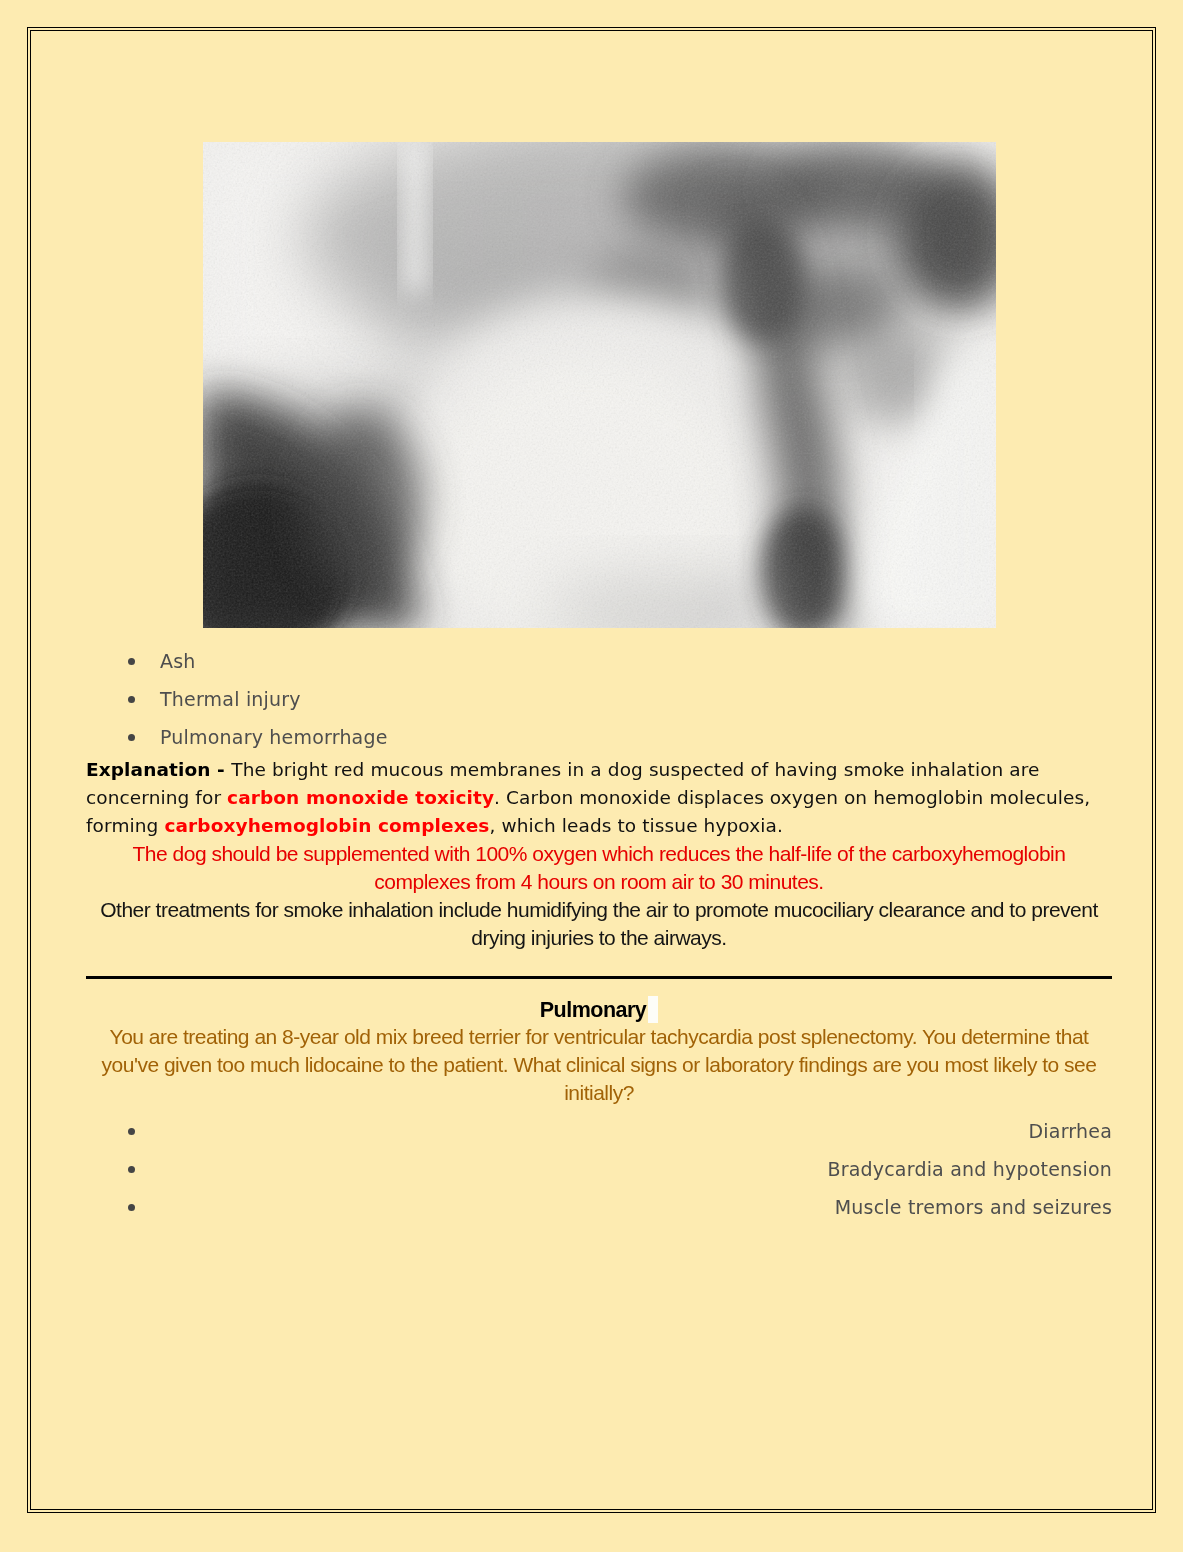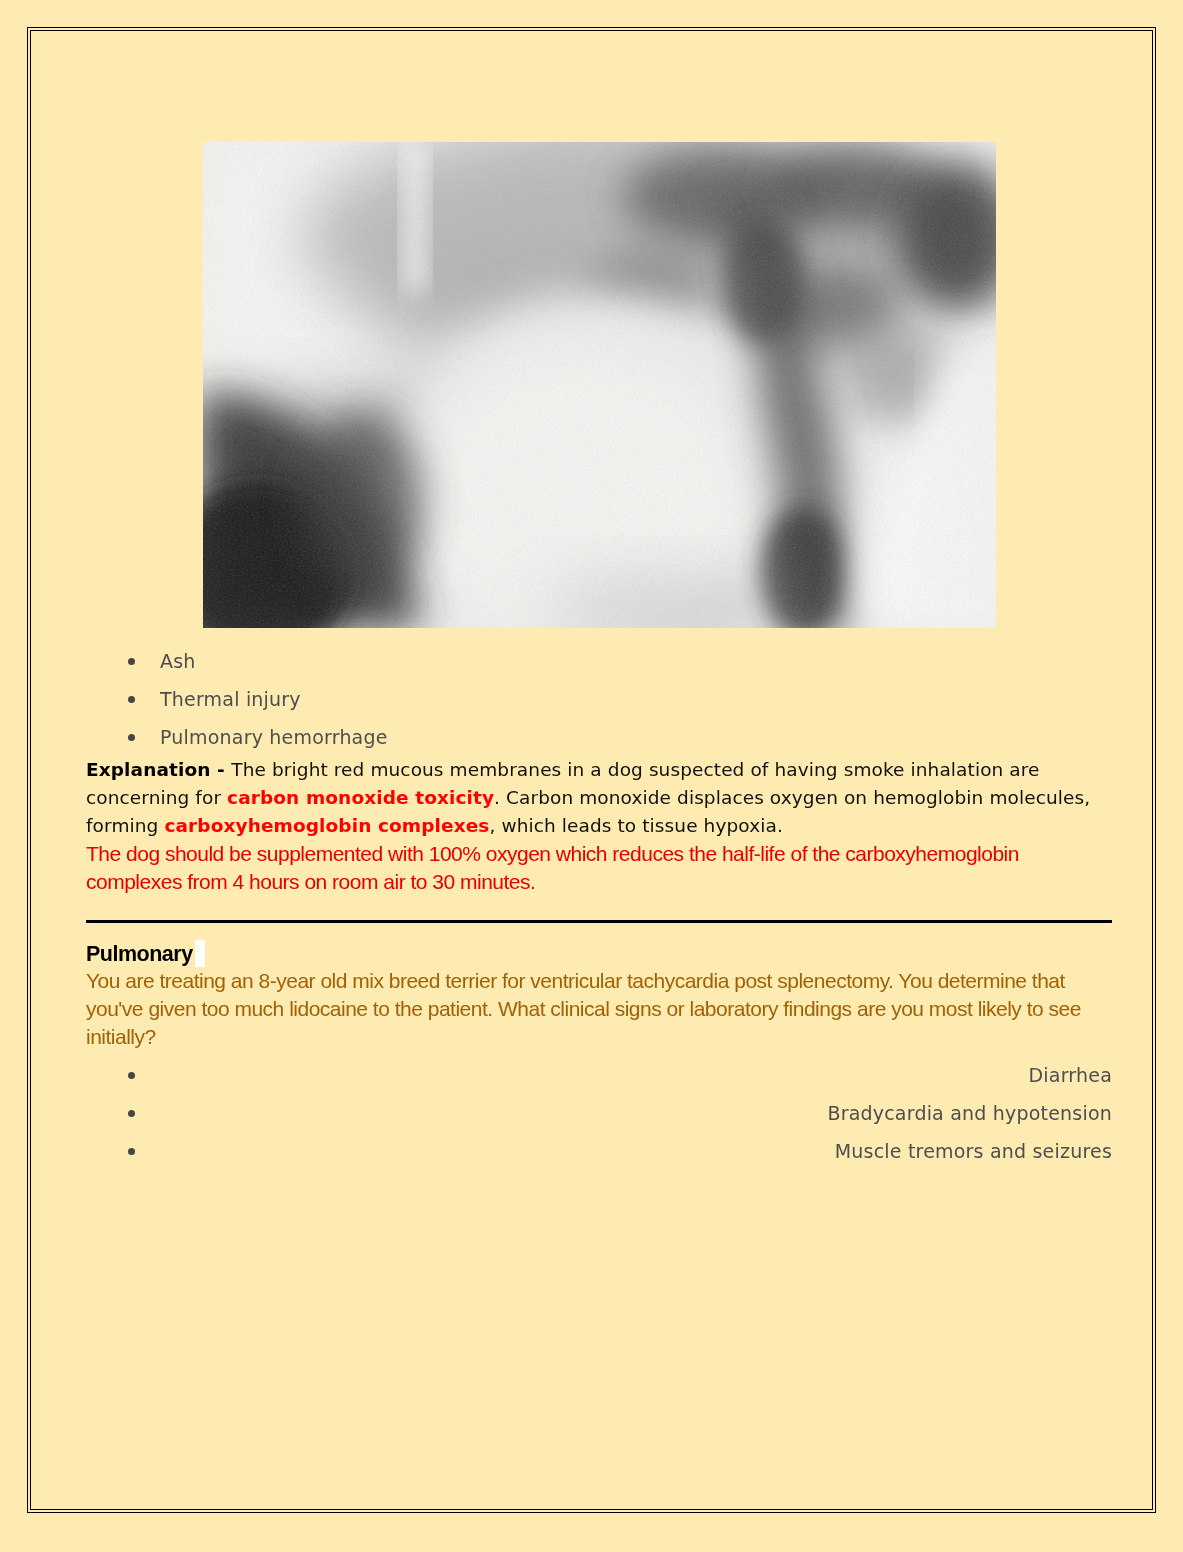--- a/index.html
+++ b/index.html
@@ -23,21 +23,21 @@
     padding: 111px 40px 0 55px;
   }
   .xray-wrap {
     width: 793px; height: 486px;
     margin: 0 auto;
     overflow: hidden;
   }
   .xray-wrap svg { display: block; }
 
   .wide { font-family: "DejaVu Sans", "Liberation Sans", sans-serif; }
-  .narrow { font-family: "Liberation Sans", sans-serif; letter-spacing: -0.5px; }
+  .narrow { font-family: "Liberation Sans", sans-serif; letter-spacing: -0.5px; text-align: center; }
 
   ul.options {
     list-style: none;
     margin: 14px 0 0 0;
     padding: 0;
   }
   ul.options li {
     position: relative;
     padding-left: 74px;
     font-size: 19px;
@@ -170,20 +170,21 @@
     <ul class="options wide">
         <li>Ash</li>
         <li>Thermal injury</li>
         <li>Pulmonary hemorrhage</li>
       </ul>
 
     <p class="para wide explanation"><span style="font-weight: bold; color: rgb(0, 0, 0);">Explanation - </span><span style="color: rgb(17, 17, 17);">The bright red mucous membranes in a dog suspected of having smoke inhalation are concerning for </span><span style="font-weight: bold; color: rgb(255, 0, 0);">carbon monoxide toxicity</span><span style="color: rgb(17, 17, 17);">. Carbon monoxide displaces oxygen on hemoglobin molecules, forming </span><span style="font-weight: bold; color: rgb(255, 0, 0);">carboxyhemoglobin complexes</span><span style="color: rgb(17, 17, 17);">, which leads to tissue hypoxia.</span></p>
 
     <p class="para narrow red-note">The dog should be supplemented with 100% oxygen which reduces the half-life of the carboxyhemoglobin complexes from 4 hours on room air to 30 minutes.</p>
 
+    <p class="para narrow other-note">Other treatments for smoke inhalation include humidifying the air to promote mucociliary clearance and to prevent drying injuries to the airways.</p>
 
     <hr class="divider">
 
     <h2 class="qhead narrow"><span>Pulmonary</span><span class="cursor-highlight"></span></h2>
 
     <p class="para narrow qtext">You are treating an 8-year old mix breed terrier for ventricular tachycardia post splenectomy. You determine that you've given too much lidocaine to the patient. What clinical signs or laboratory findings are you most likely to see initially?</p>
 
     <ul class="options wide bottom">
         <li>Diarrhea</li>
         <li>Bradycardia and hypotension</li>

